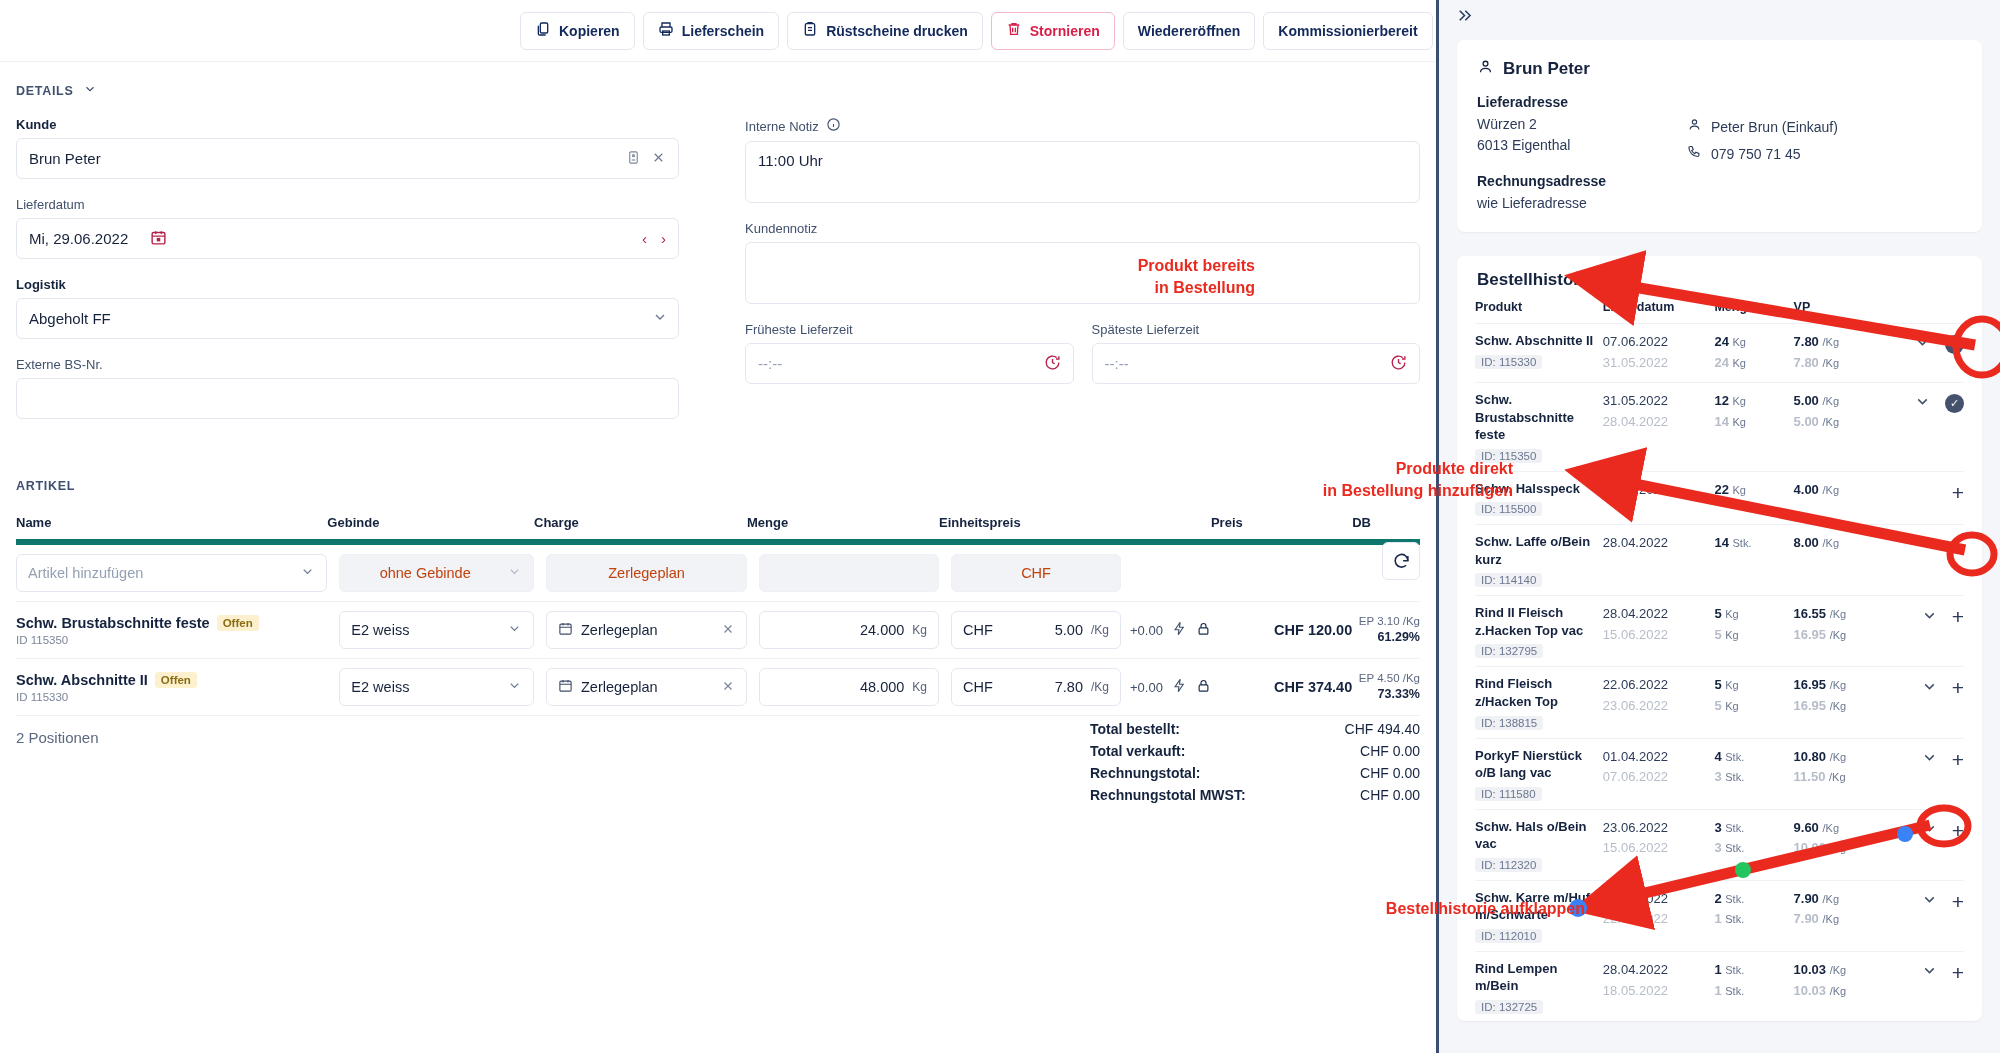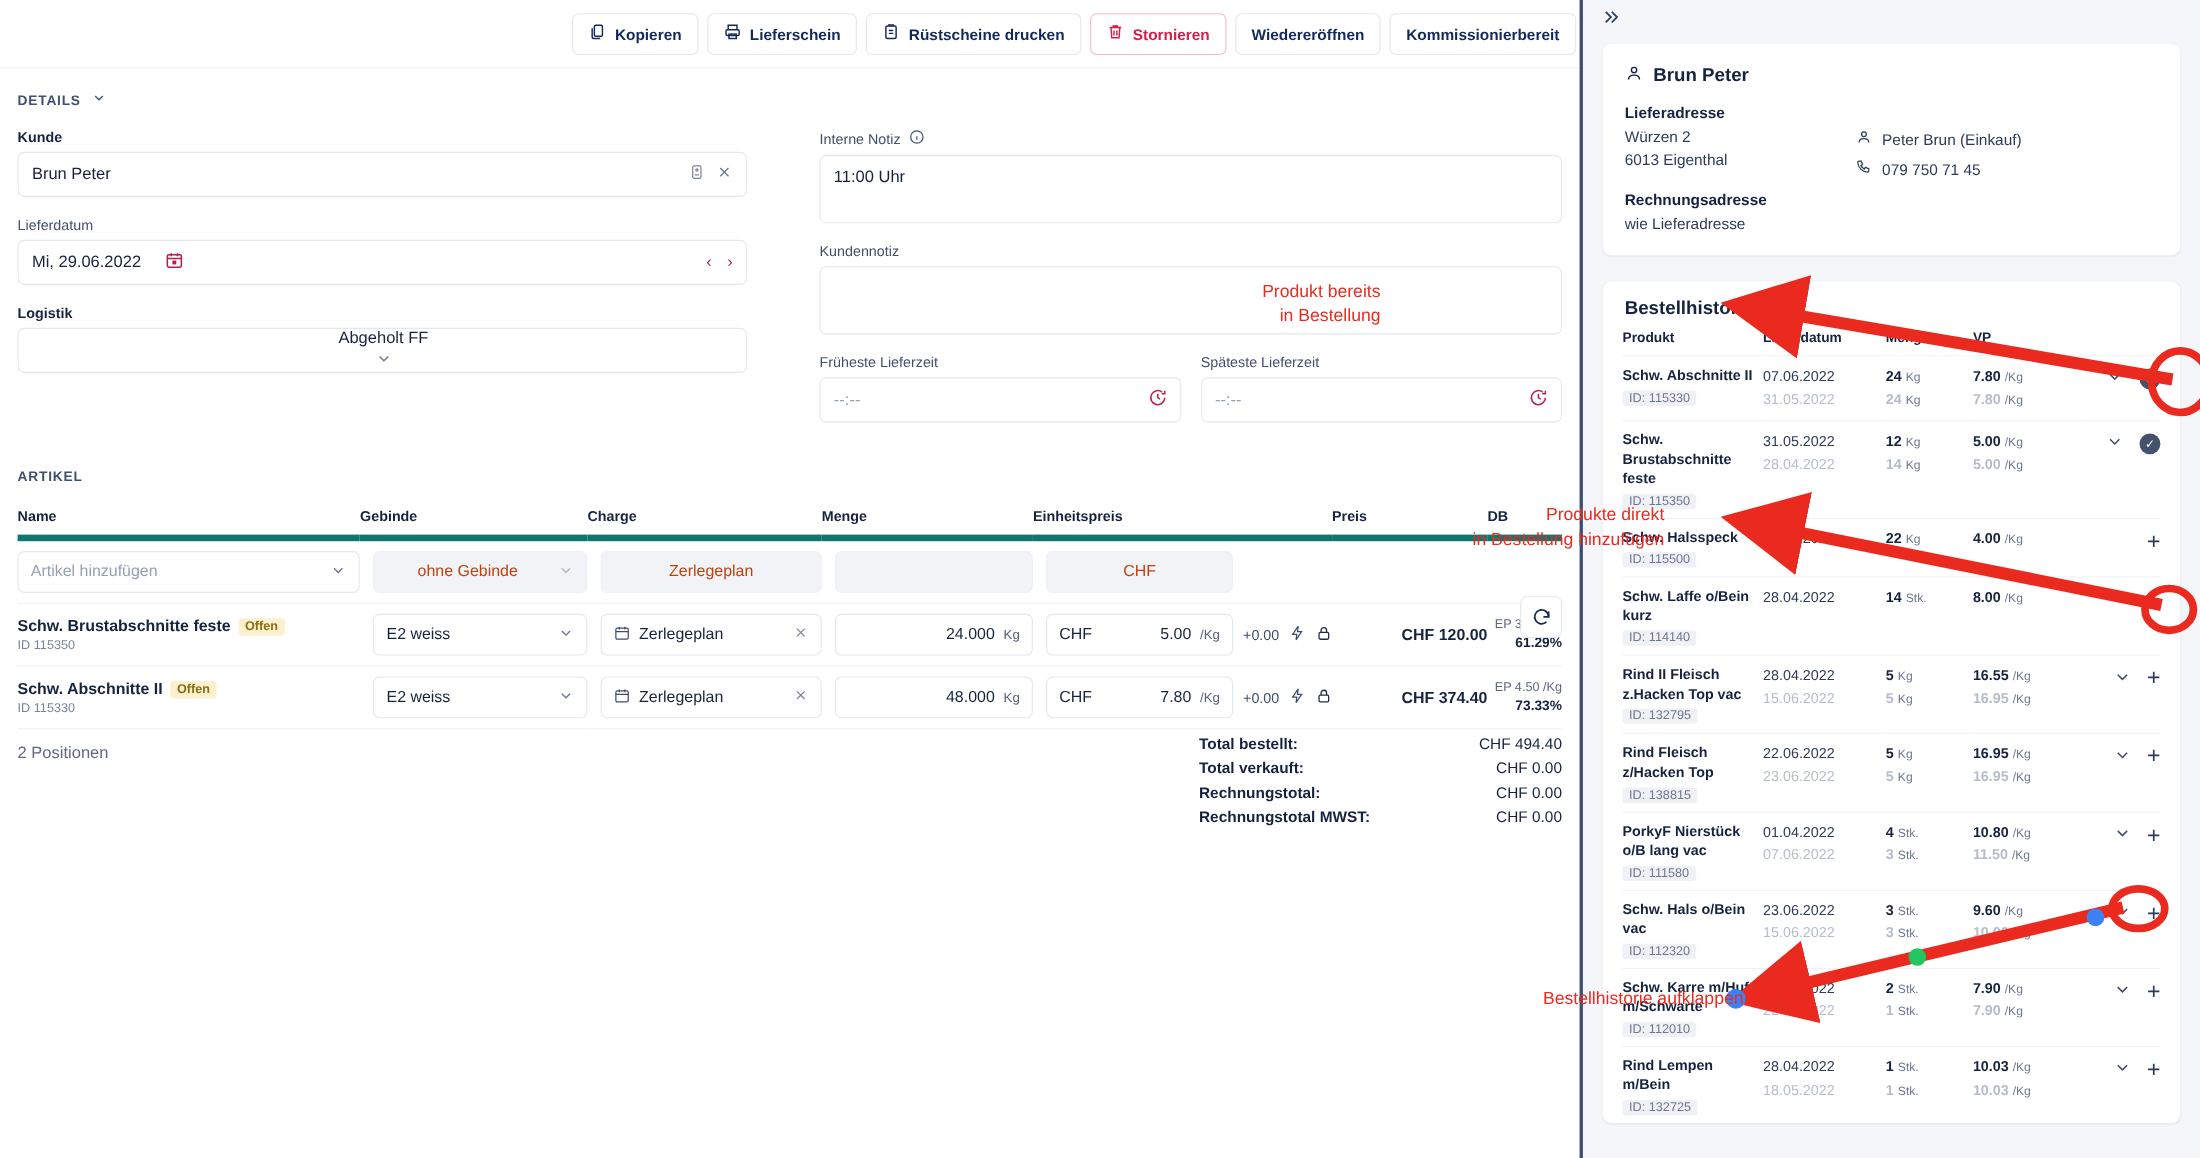--- a/index.html
+++ b/index.html
@@ -55,21 +55,21 @@
 
   .field { margin-bottom:18px; }
   .flabel { font-size:13px; color:#41506d; margin-bottom:6px; display:flex; align-items:center; gap:7px; }
   .flabel.dark { color:#15233f; font-weight:bold; }
   .fbox {
     height:41px; border:1px solid #e3e7ef; border-radius:6px; background:#fff;
     display:flex; align-items:center; padding:0 12px; font-size:15px; color:#17233c;
   }
   .fbox .val { flex:1; }
   .fbox .icons { display:flex; align-items:center; gap:10px; color:#7c8699; }
-  .fbox.sel { padding-right:10px;flex-direction:column; }
+  .fbox.sel { padding-right:10px; }
   .ta {
     border:1px solid #e3e7ef; border-radius:6px; background:#fff;
     padding:10px 12px; font-size:15px; color:#17233c;
     height:62px;
   }
   .ta.big { height:62px; }
   .time-row { display:flex; gap:18px; }
   .time-row .field { flex:1; margin-bottom:0; }
   .ph { color:#94a0b4; }
   .nav-arrows { display:flex; gap:14px; color:#b52147; font-size:15px; }
@@ -167,21 +167,21 @@
   .check {
     width:19px;height:19px;border-radius:50%;background:#44526d;color:#fff;
     display:flex;align-items:center;justify-content:center;font-size:11px;
   }
   .plus { font-size:21px; color:#2b3a58; line-height:1; }
   .hrow-sub { line-height:1.6; }
 
   
   .anno { position:absolute; left:0; top:0; width:2000px; height:1053px; pointer-events:none; }
   .anno-text {
-    position:absolute; color:#ea2a1f; font-size:16px; font-weight:normal; text-align:right;
+    position:absolute; color:#ea2a1f; font-size:16px; font-weight:bold; text-align:right;
     line-height:1.35; white-space:nowrap;
   }
 </style>
 </head>
 <body>
 
 <div class="app">
 
   <div class="main">
 
@@ -299,20 +299,26 @@
             <div class="fbox sel">
               <span class="val">Abgeholt FF</span>
               <span>
                 <svg width="16" height="16" viewBox="0 0 24 24" fill="none" stroke="#6b7790" stroke-width="2">
                     <path d="M6 9l6 6 6-6"></path>
                   </svg>
               </span>
             </div>
           </div>
 
+          <div class="field">
+            <div class="flabel">Externe BS-Nr.</div>
+            <div class="fbox">
+              <span class="val"></span>
+            </div>
+          </div>
 
         </div>
 
         <div class="col-right">
 
           <div class="field">
             <div class="flabel">
               <span>Interne Notiz</span>
               <span>
                 <svg width="15" height="15" viewBox="0 0 24 24" fill="none" stroke="#41506d" stroke-width="1.8">

